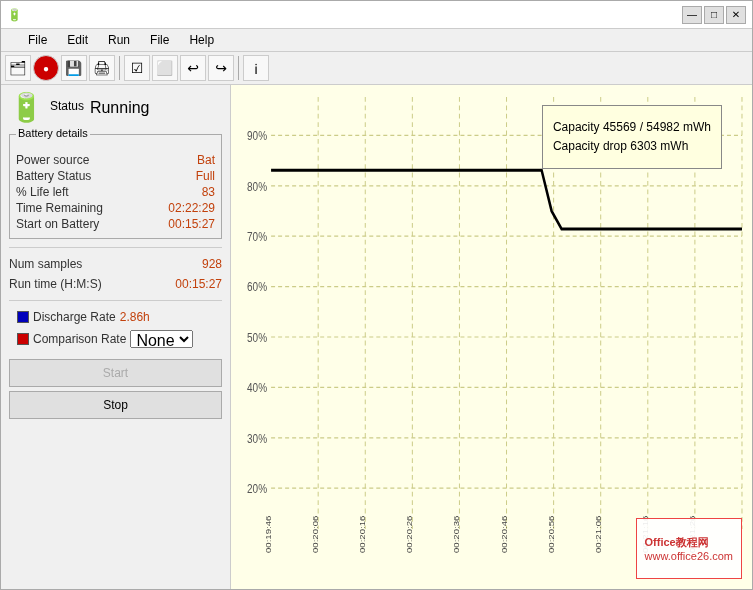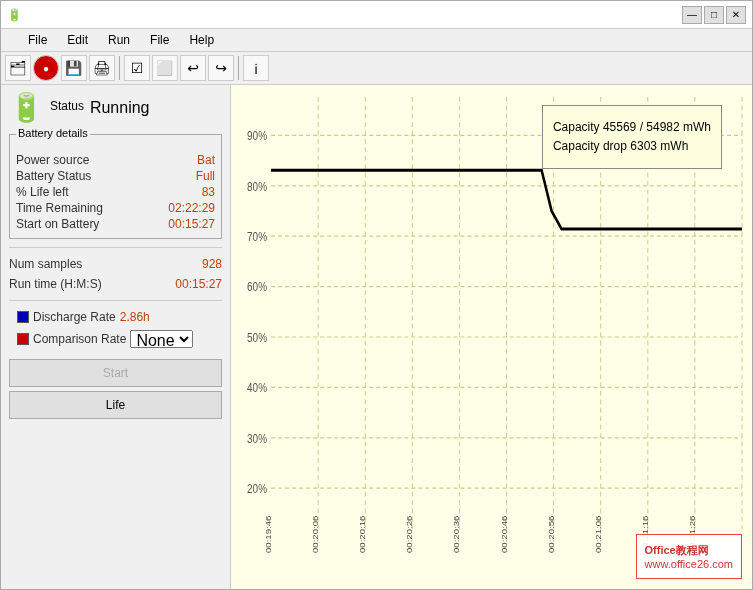--- a/index.html
+++ b/index.html
@@ -208,21 +208,21 @@
       font-size: 12px;
       line-height: 1.6;
       z-index: 10;
     }
     .watermark {
       position: absolute;
       bottom: 10px;
       right: 10px;
       background: rgba(255,255,255,0.9);
       border: 1px solid #e44;
-      padding: 8px 8px;
+      padding: 16px 8px;
       font-size: 11px;
       color: #cc3333;
       z-index: 20;
     }
     svg.chart-svg {
       width: 100%;
       height: 100%;
     }
   </style>
 </head>
@@ -324,21 +324,21 @@
         <span class="detail-label">Comparison Rate</span>
         <div class="dropdown-container">
           <select>
             <option>None</option>
           </select>
         </div>
       </div>
 
       <div class="button-row">
         <button class="btn disabled" disabled="">Start</button>
-        <button class="btn">Life</button>
+        <button class="btn">Stop</button>
       </div>
 
     </div>
 
     <div class="chart-area">
       <svg class="chart-svg" viewBox="0 0 520 420" preserveAspectRatio="none">
 
         <rect width="520" height="420" fill="#ffffe8"></rect>
 
         <line x1="40" y1="42" x2="510" y2="42" stroke="#cccc88" stroke-dasharray="4,3" stroke-width="1"></line>

